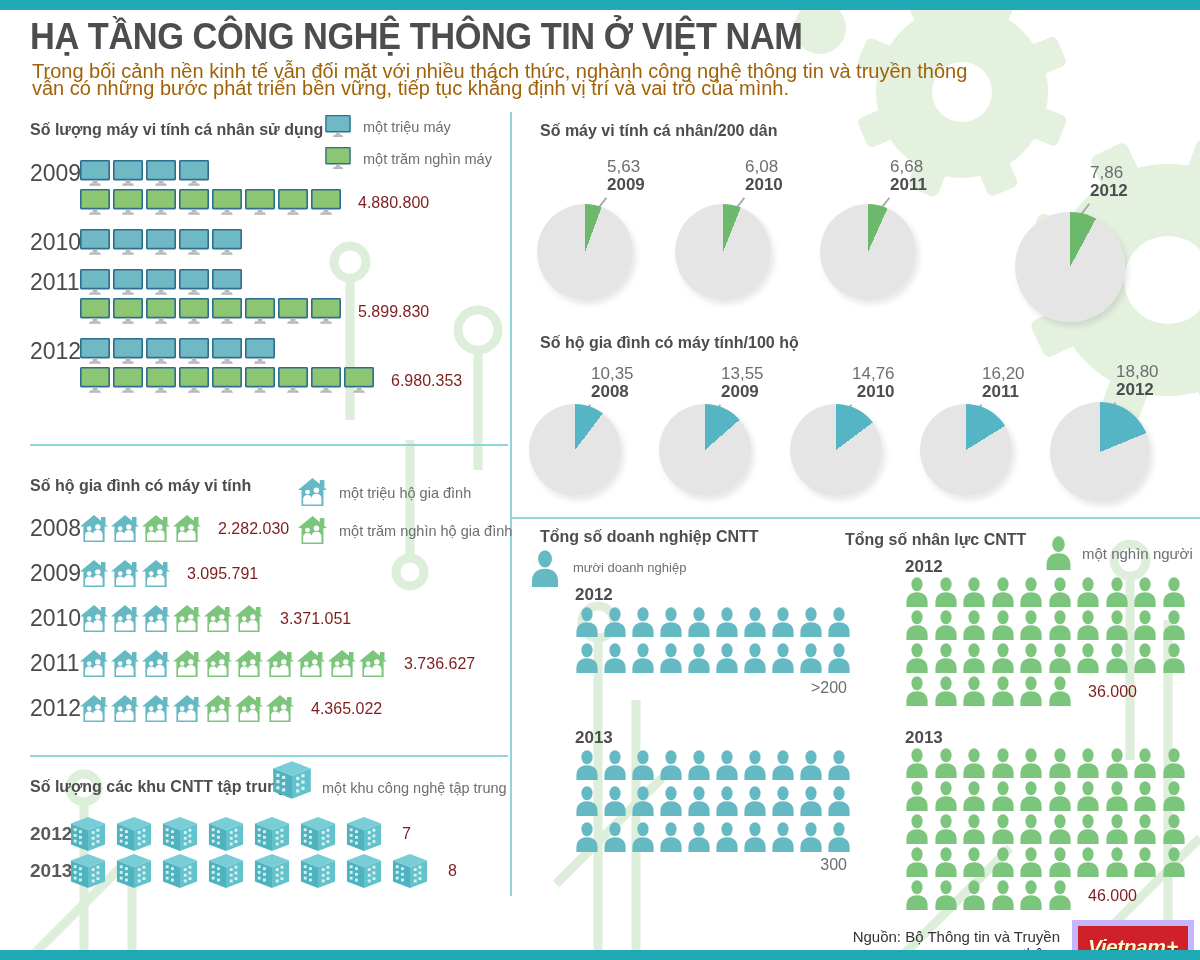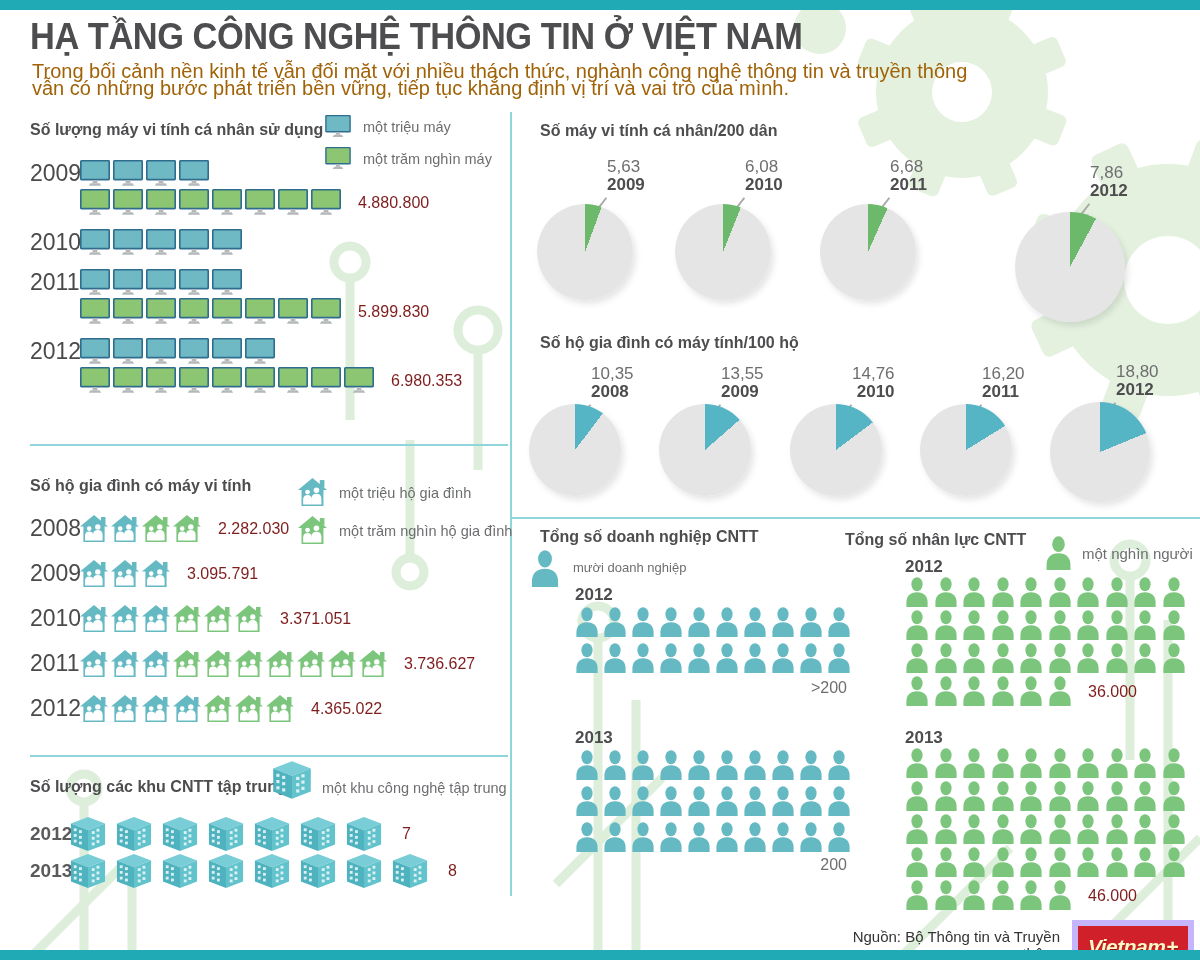--- a/index.html
+++ b/index.html
@@ -1527,21 +1527,21 @@
     <path d="M12 15.2 C19 15.2 22.6 19.4 22.6 25.4 L22.6 30 L1.4 30 L1.4 25.4 C1.4 19.4 5 15.2 12 15.2 Z" fill="#64b9c3"></path>
           </svg>
         </span>
         <span class="icon">
           <svg width="24" height="30" viewBox="0 0 24 30">
     <ellipse cx="12" cy="7.2" rx="5.6" ry="7" fill="#64b9c3"></ellipse>
     <path d="M12 15.2 C19 15.2 22.6 19.4 22.6 25.4 L22.6 30 L1.4 30 L1.4 25.4 C1.4 19.4 5 15.2 12 15.2 Z" fill="#64b9c3"></path>
           </svg>
         </span>
       </div>
-    <div class="abs val-right" style="left:65px;top:339px;width:272px">200</div>
+    <div class="abs val-right" style="left:65px;top:339px;width:272px">300</div>
   </section>
 
   <section class="abs layer" id="sec-wf" style="left:845px;top:517px;width:355px;height:400px">
     <h2 class="sec-title" style="left:0;top:14px">Tổng số nhân lực CNTT</h2>
     <span class="abs legend-icon" id="wf-leg-0" style="left:200px;top:19px">
         <svg width="27" height="34" viewBox="0 0 24 30">
     <ellipse cx="12" cy="7.2" rx="5.6" ry="7" fill="#7cc57d"></ellipse>
     <path d="M12 15.2 C19 15.2 22.6 19.4 22.6 25.4 L22.6 30 L1.4 30 L1.4 25.4 C1.4 19.4 5 15.2 12 15.2 Z" fill="#7cc57d"></path>
         </svg>
       </span>

